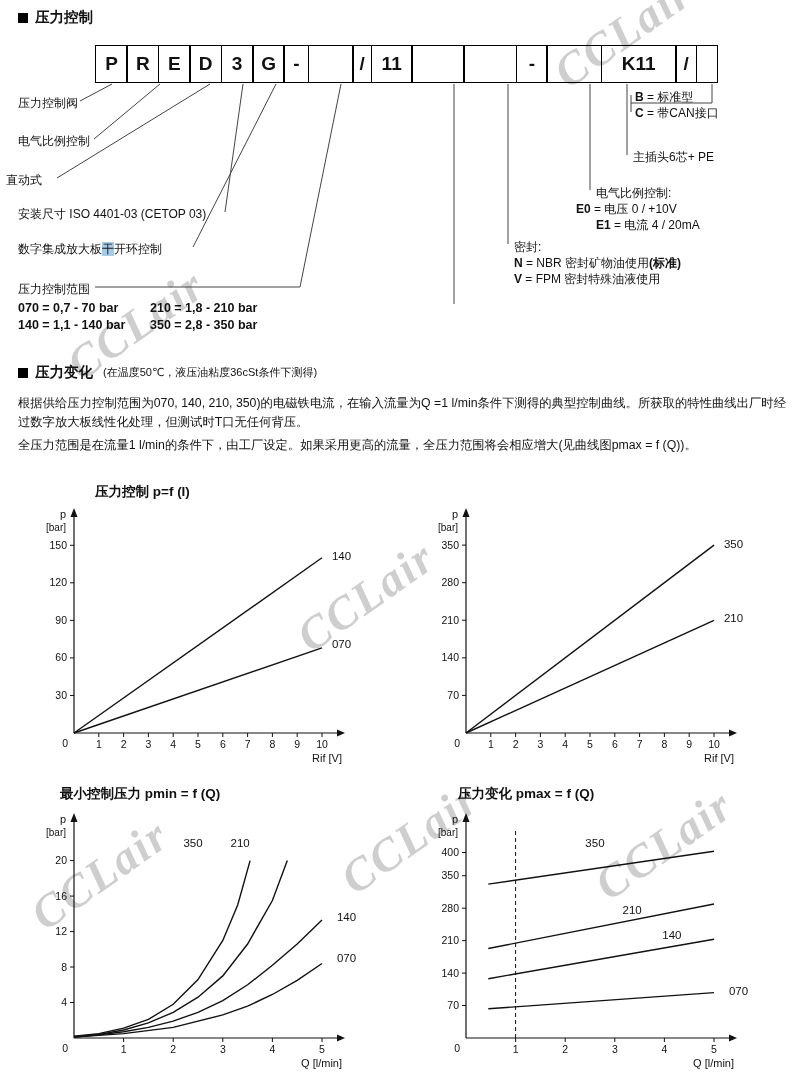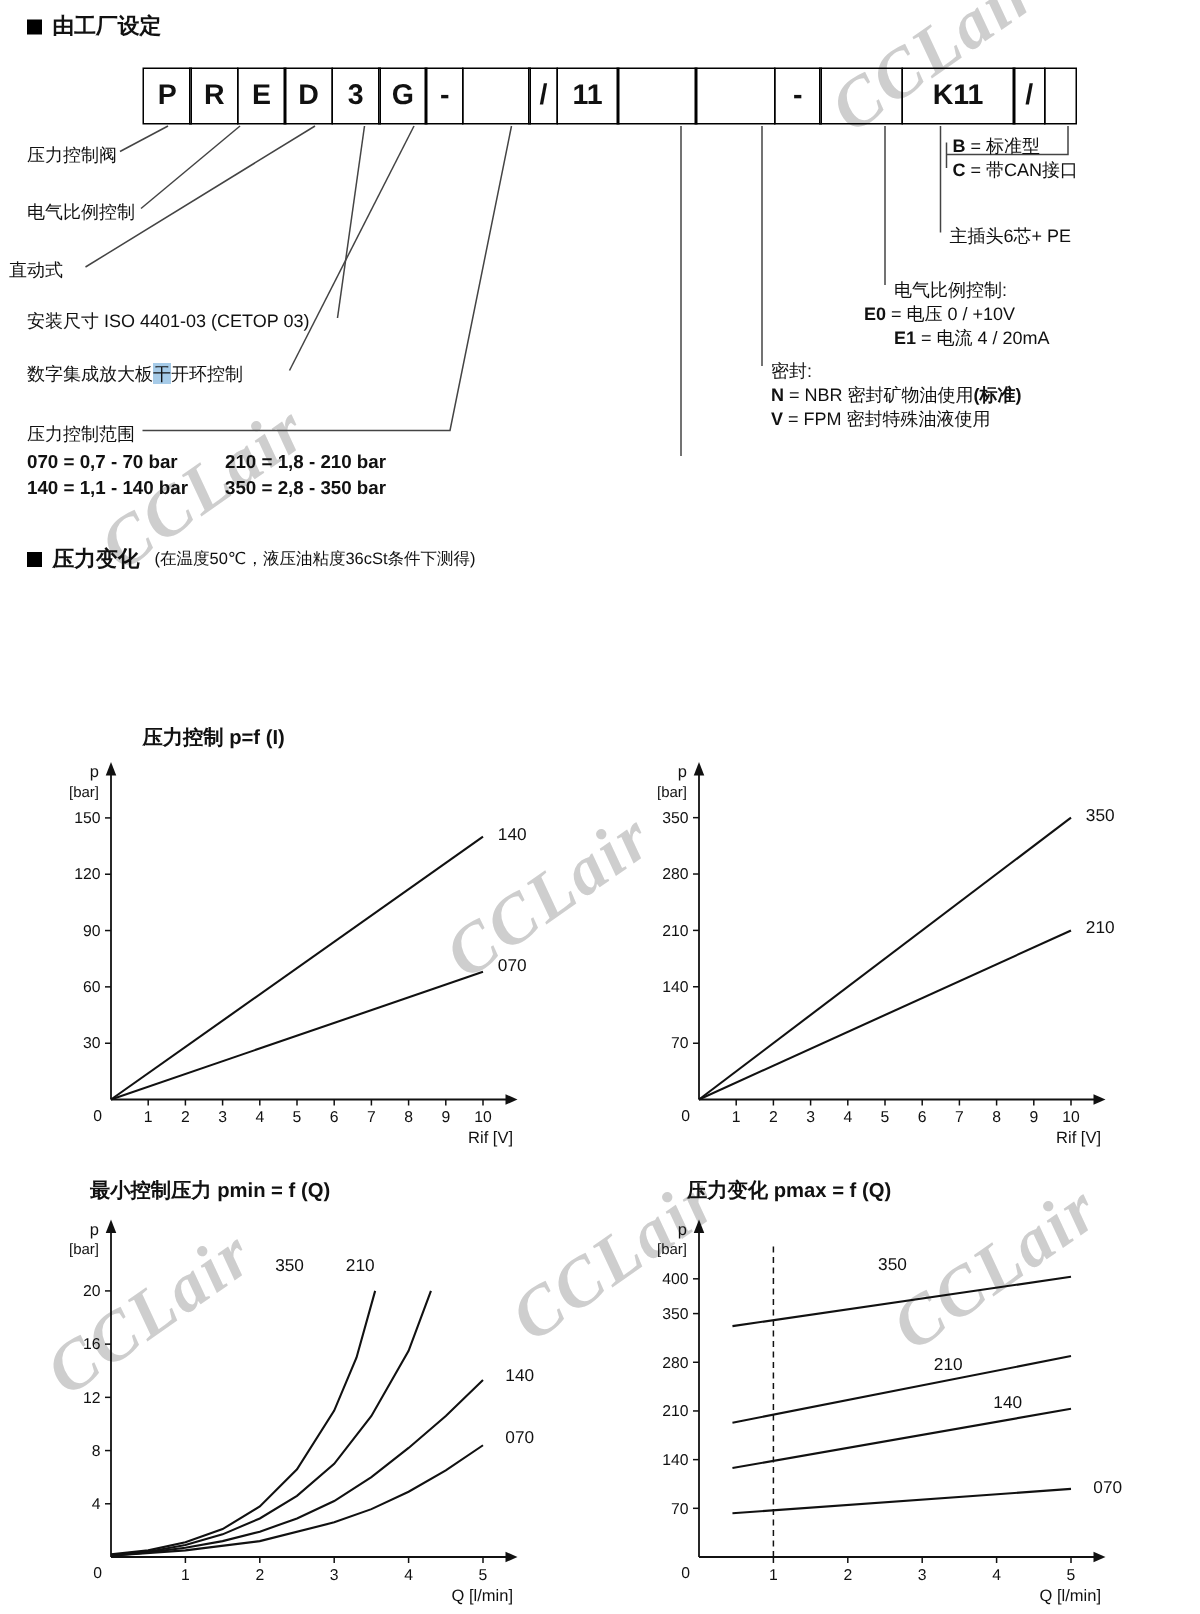--- a/index.html
+++ b/index.html
@@ -50,21 +50,21 @@
     <polyline points="712,84 712,103 631,103"></polyline>
     <line x1="631" y1="95" x2="631" y2="112"></line>
     <line x1="627" y1="84" x2="627" y2="155"></line>
     <line x1="590" y1="84" x2="590" y2="190"></line>
     <line x1="508" y1="84" x2="508" y2="244"></line>
     <line x1="454" y1="84" x2="454" y2="304"></line>
   </svg>
 
   <div class="sec-head" style="left:18px;top:8px">
     <span class="sq"></span>
-    <span>由工厂设定</span>
+    <span>压力控制</span>
   </div>
 
   <div id="code-row">
       <div class="mcell" style="width: 33px;">P</div>
       <div class="mcell" style="width: 33px;">R</div>
       <div class="mcell" style="width: 33px;">E</div>
       <div class="mcell" style="width: 33px;">D</div>
       <div class="mcell" style="width: 33px;">3</div>
       <div class="mcell" style="width: 33px;">G</div>
       <div class="mcell" style="width: 26px;">-</div>
@@ -119,20 +119,24 @@
     <b>V</b><span> = FPM 密封特殊油液使用</span>
   </div>
 
 
   <div class="sec-head" style="left:18px;top:363px">
     <span class="sq"></span>
     <span>压力变化</span>
     <span class="sub">(在温度50℃，液压油粘度36cSt条件下测得)</span>
   </div>
 
+  <div class="para">
+    <p>根据供给压力控制范围为070, 140, 210, 350)的电磁铁电流，在输入流量为Q =1 l/min条件下测得的典型控制曲线。所获取的特性曲线出厂时经过数字放大板线性化处理，但测试时T口无任何背压。</p>
+    <p>全压力范围是在流量1 l/min的条件下，由工厂设定。如果采用更高的流量，全压力范围将会相应增大(见曲线图pmax = f (Q))。</p>
+  </div>
 
   <div class="chart-title" style="left:95px;top:483px">压力控制  p=f (I)</div>
   <div class="chart-title" style="left:60px;top:785px">最小控制压力 pmin = f (Q)</div>
   <div class="chart-title" style="left:458px;top:785px">压力变化 pmax = f (Q)</div>
 
   <svg class="abs" style="left:26px;top:505px" width="340" height="262" viewBox="0 0 340 262">
       <line x1="48" y1="228" x2="48" y2="11" stroke="#111" stroke-width="1.2"></line>
       <polygon points="44.5,12 51.5,12 48,3" fill="#111"></polygon>
       <line x1="48" y1="228" x2="312" y2="228" stroke="#111" stroke-width="1.2"></line>
       <polygon points="311,224.5 311,231.5 319,228" fill="#111"></polygon>

